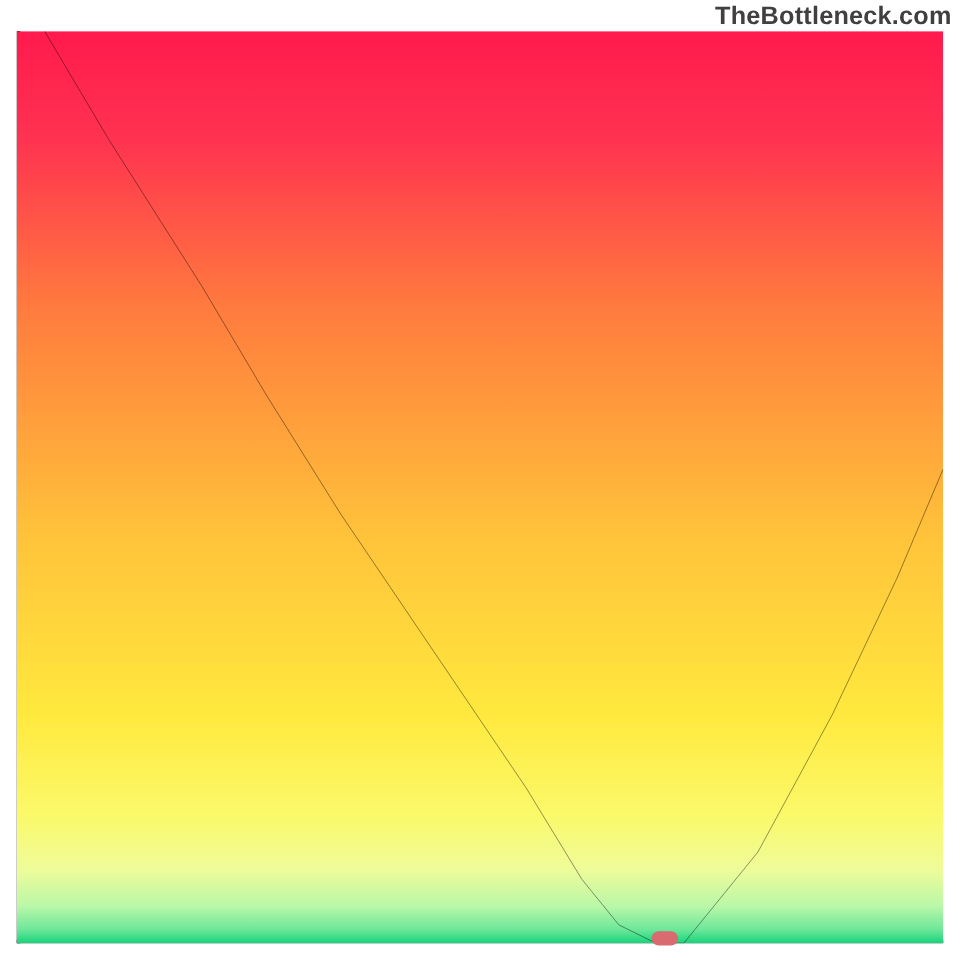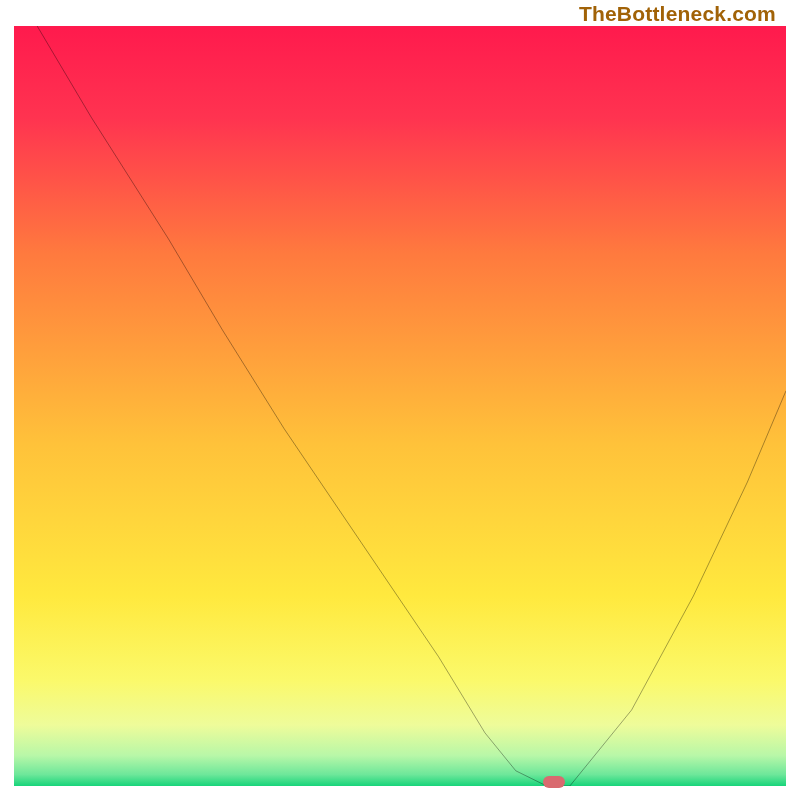--- a/index.html
+++ b/index.html
@@ -11,24 +11,24 @@
     font-family: Arial, Helvetica, sans-serif;
   }
   .container {
     position: relative;
     width: 800px;
     height: 800px;
   }
   .watermark {
     position: absolute;
     top: 2px;
-    right: 24px;
+    right: 7px;
     font-size: 21px;
     font-weight: bold;
-    color: #a16207;
+    color: #404040;
     letter-spacing: 0.2px;
   }
   .plot-area {
     position: absolute;
     left: 14px;
     top: 26px;
     width: 772px;
     height: 760px;
   }
   .axis-left {

